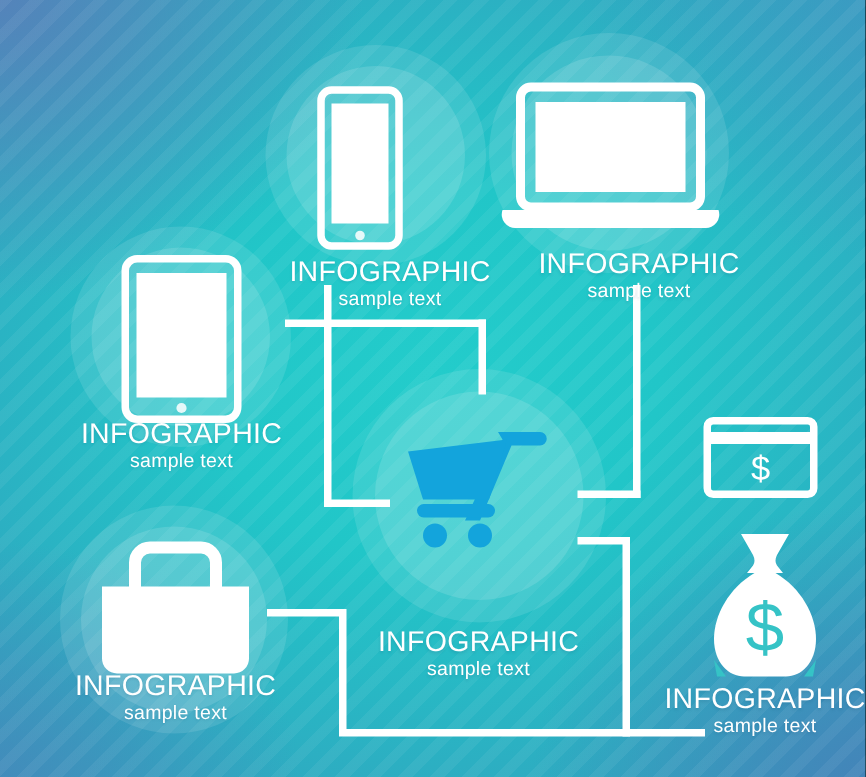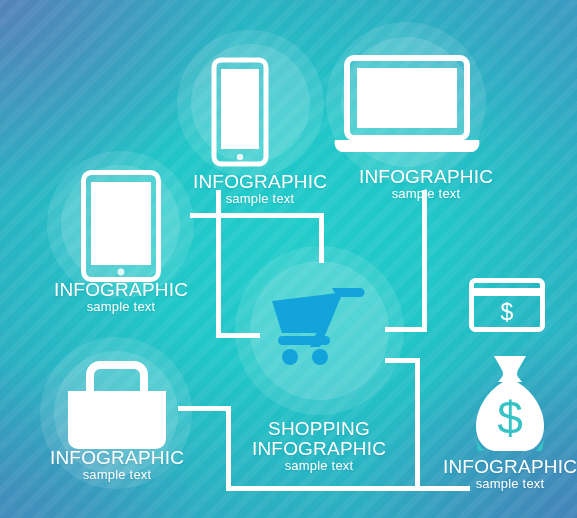--- a/index.html
+++ b/index.html
@@ -192,21 +192,20 @@
     <div class="l1">INFOGRAPHIC</div>
     <div class="l3">sample text</div>
   </div>
 
   <div class="label" style="left:17px;top:448px;width:200px;">
     <div class="l1">INFOGRAPHIC</div>
     <div class="l3">sample text</div>
   </div>
 
   <div class="label" style="left:219px;top:419px;width:200px;">
-    <div class="l1">SHOPPING</div>
     <div class="l2">INFOGRAPHIC</div>
     <div class="l3">sample text</div>
   </div>
 
   <div class="label" style="left:410px;top:457px;width:200px;">
     <div class="l1">INFOGRAPHIC</div>
     <div class="l3">sample text</div>
   </div>
 
 </div>

